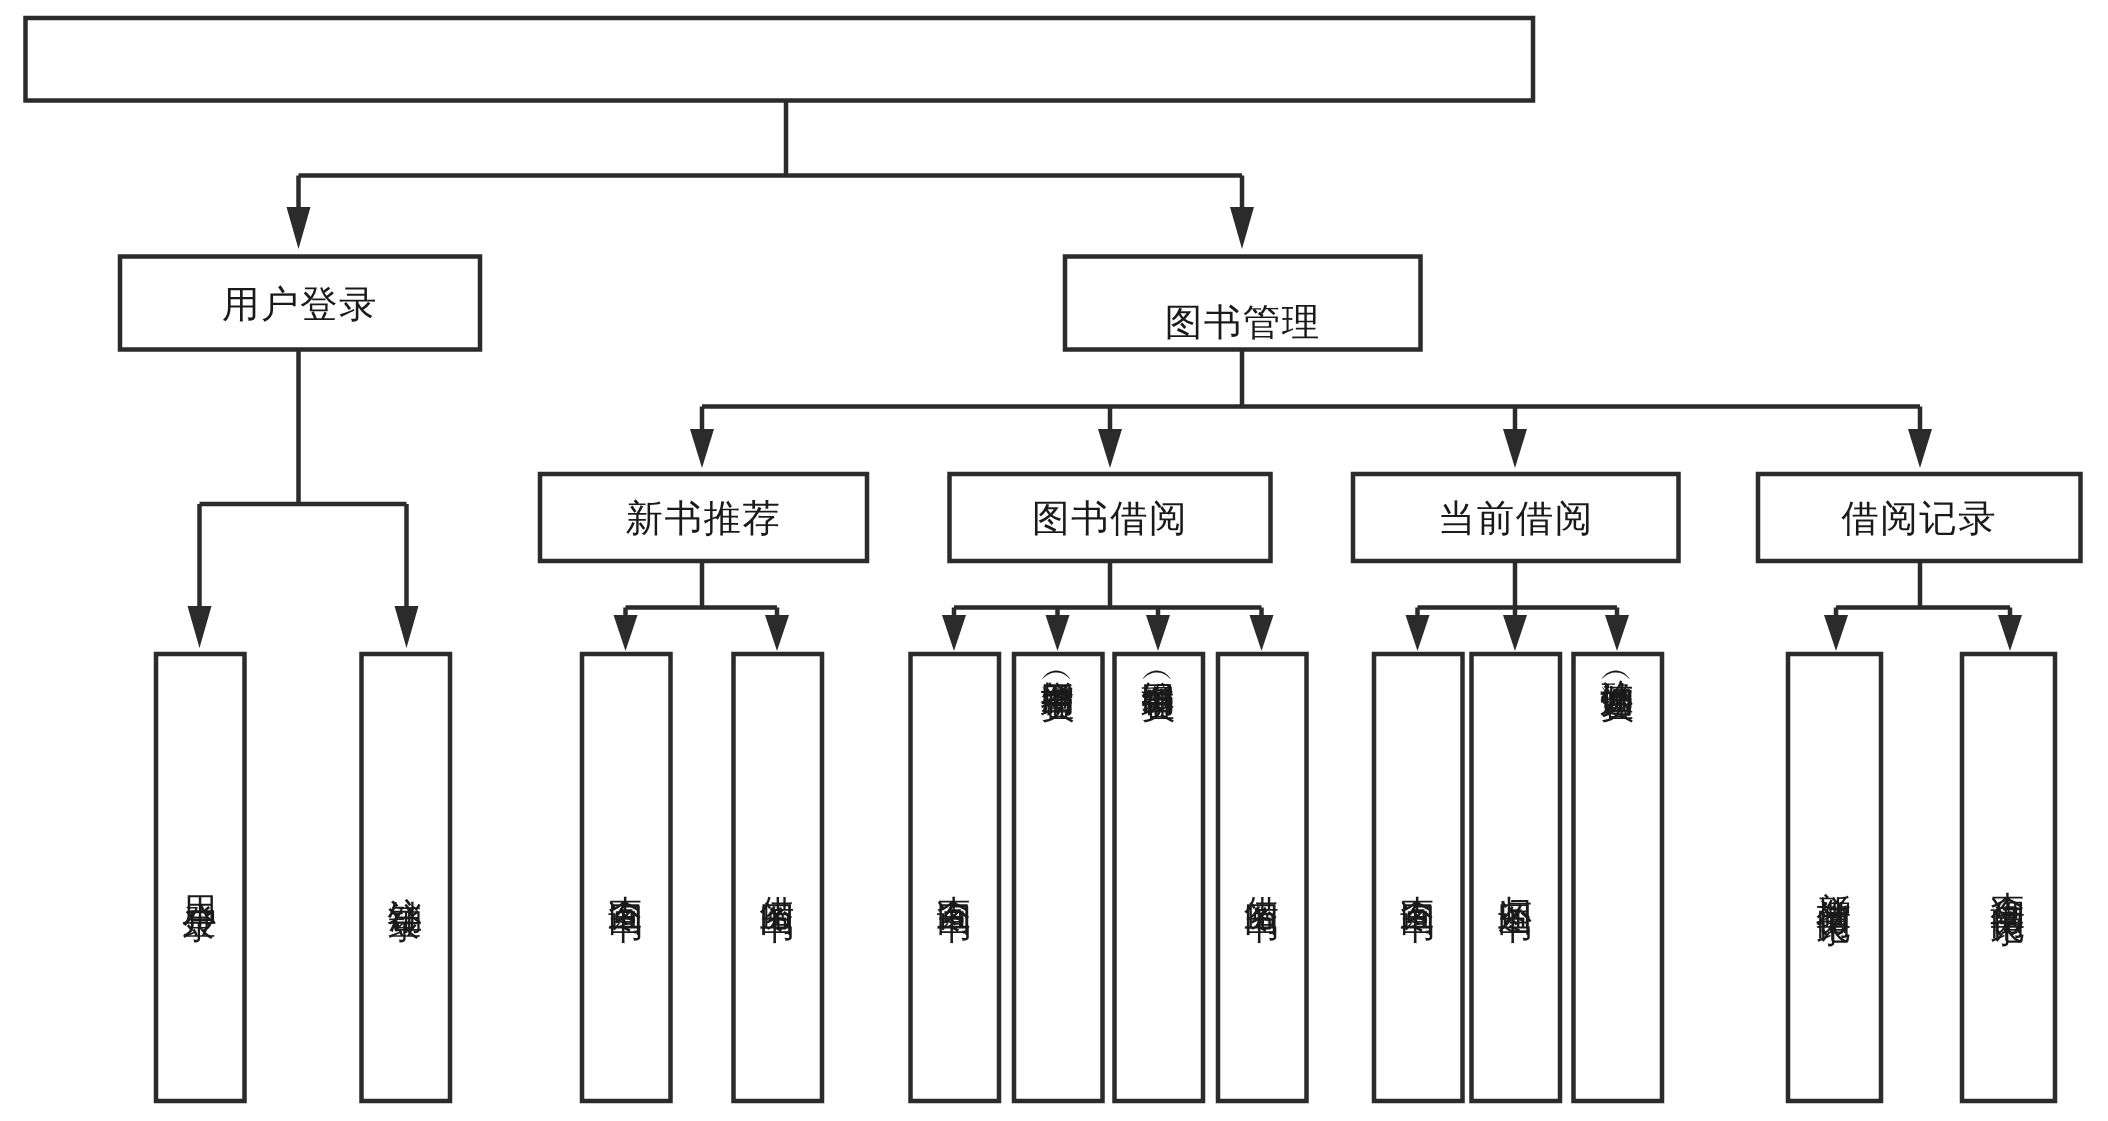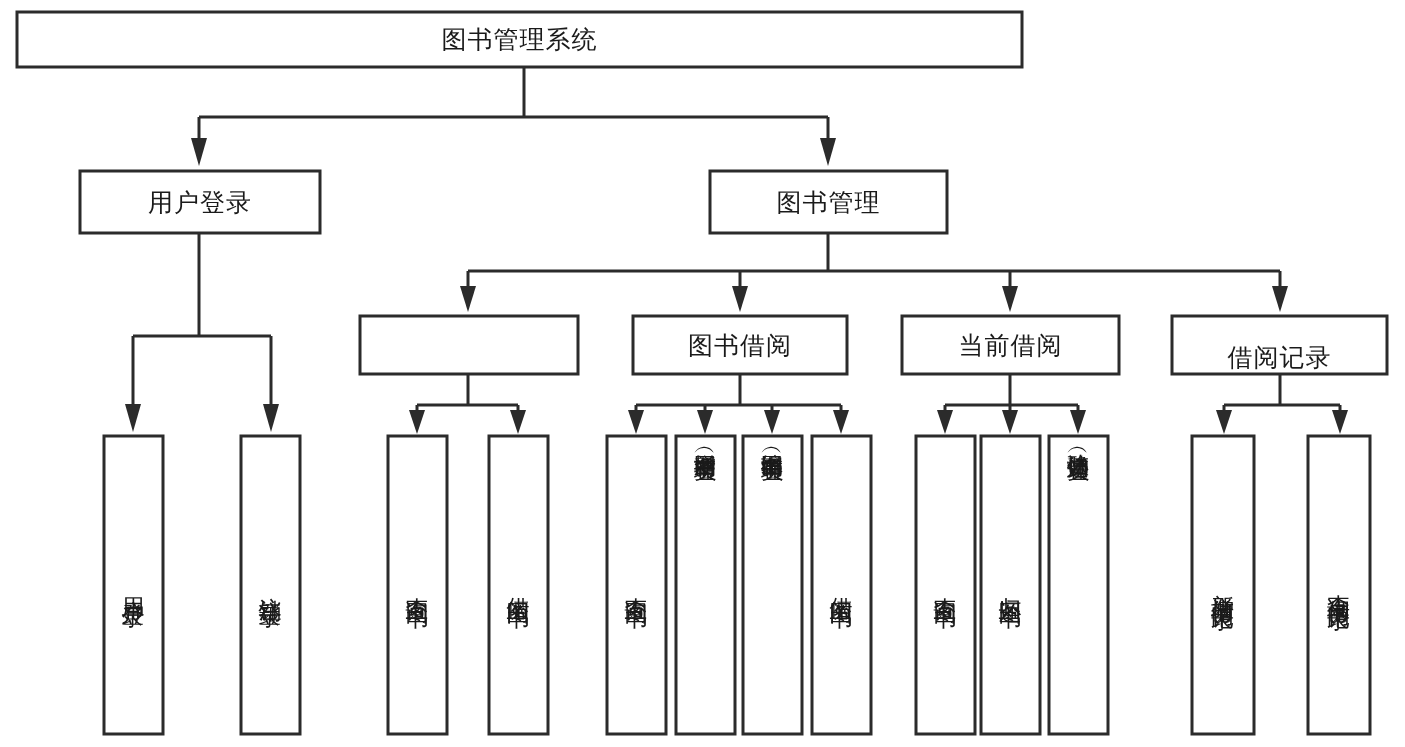--- a/index.html
+++ b/index.html
@@ -176,42 +176,42 @@
 
     <rect class="node-box" x="916" y="436" width="59" height="298"></rect>
     <rect class="node-box" x="981" y="436" width="59" height="298"></rect>
     <rect class="node-box" x="1049" y="436" width="59" height="298"></rect>
 
     <rect class="node-box" x="1192" y="436" width="62" height="298"></rect>
     <rect class="node-box" x="1308" y="436" width="62" height="298"></rect>
 
   </svg>
 
-  <div class="hlabel-wrap" style="left:17px; top:12px; width:1005px; height:55px;">
-    <span class="hlabel-text">图书管理系统</span>
-  </div>
 
   <div class="hlabel-wrap" style="left:80px; top:171px; width:240px; height:62px;">
     <span class="hlabel-text">用户登录</span>
   </div>
 
-  <div class="hlabel-wrap" style="left:710px; top:171px; width:237px; height:62px;">
+  <div class="hlabel-wrap" style="left:710px; top:183px; width:237px; height:62px;">
     <span class="hlabel-text">图书管理</span>
   </div>
 
+  <div class="hlabel-wrap" style="left:360px; top:316px; width:218px; height:58px;">
+    <span class="hlabel-text">新书推荐</span>
+  </div>
 
   <div class="hlabel-wrap" style="left:633px; top:316px; width:214px; height:58px;">
     <span class="hlabel-text">图书借阅</span>
   </div>
 
   <div class="hlabel-wrap" style="left:902px; top:316px; width:217px; height:58px;text-align:right;">
     <span class="hlabel-text">当前借阅</span>
   </div>
 
-  <div class="hlabel-wrap" style="left:1172px; top:316px; width:215px; height:58px;align-items:flex-end;">
+  <div class="hlabel-wrap" style="left:1172px; top:316px; width:215px; height:58px;">
     <span class="hlabel-text">借阅记录</span>
   </div>
 
   <div class="vlabel-wrap" style="left:104px; top:436px; width:59px; height:298px;">
     <span class="vlabel-text">用户登录</span>
   </div>
   <div class="vlabel-wrap" style="left:241px; top:436px; width:59px; height:298px;">
     <span class="vlabel-text">注销登录</span>
   </div>
 

